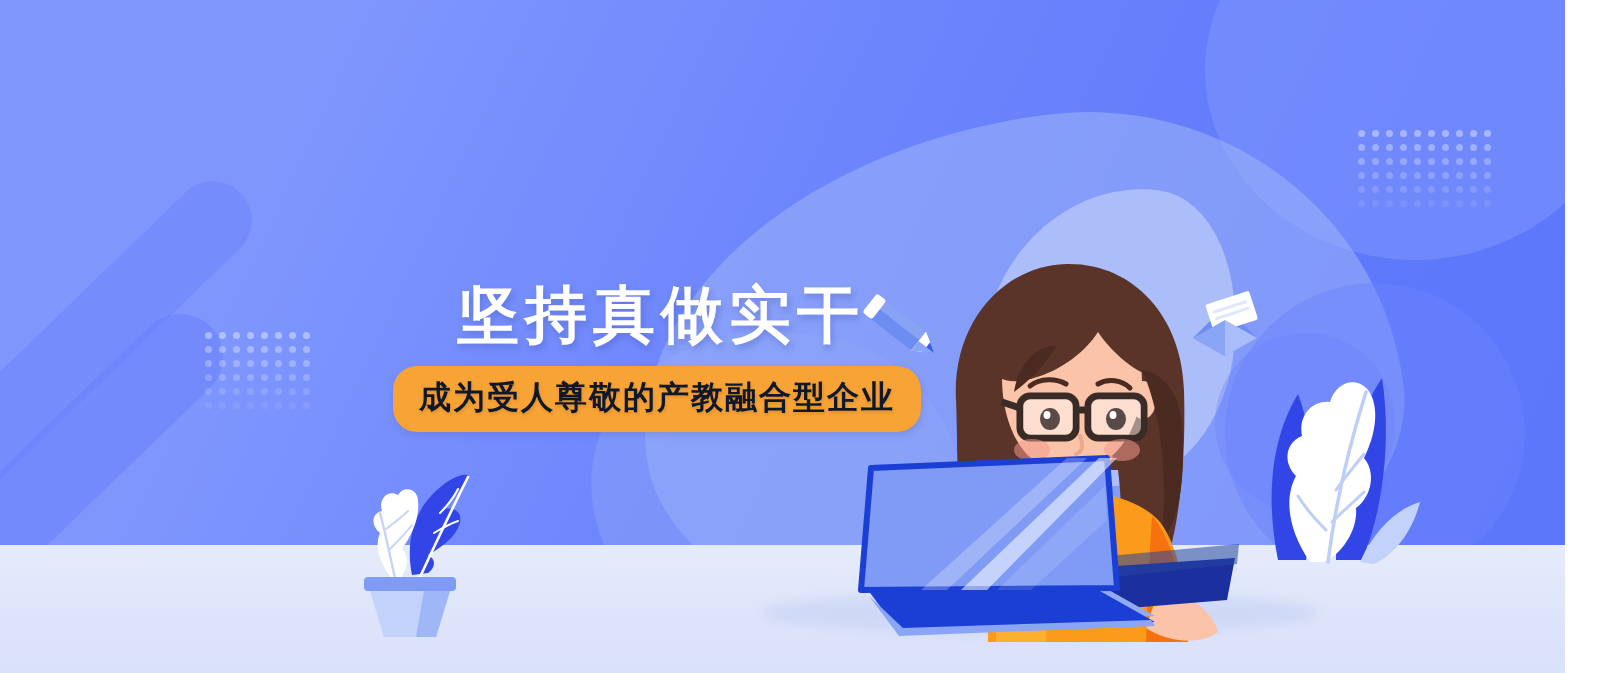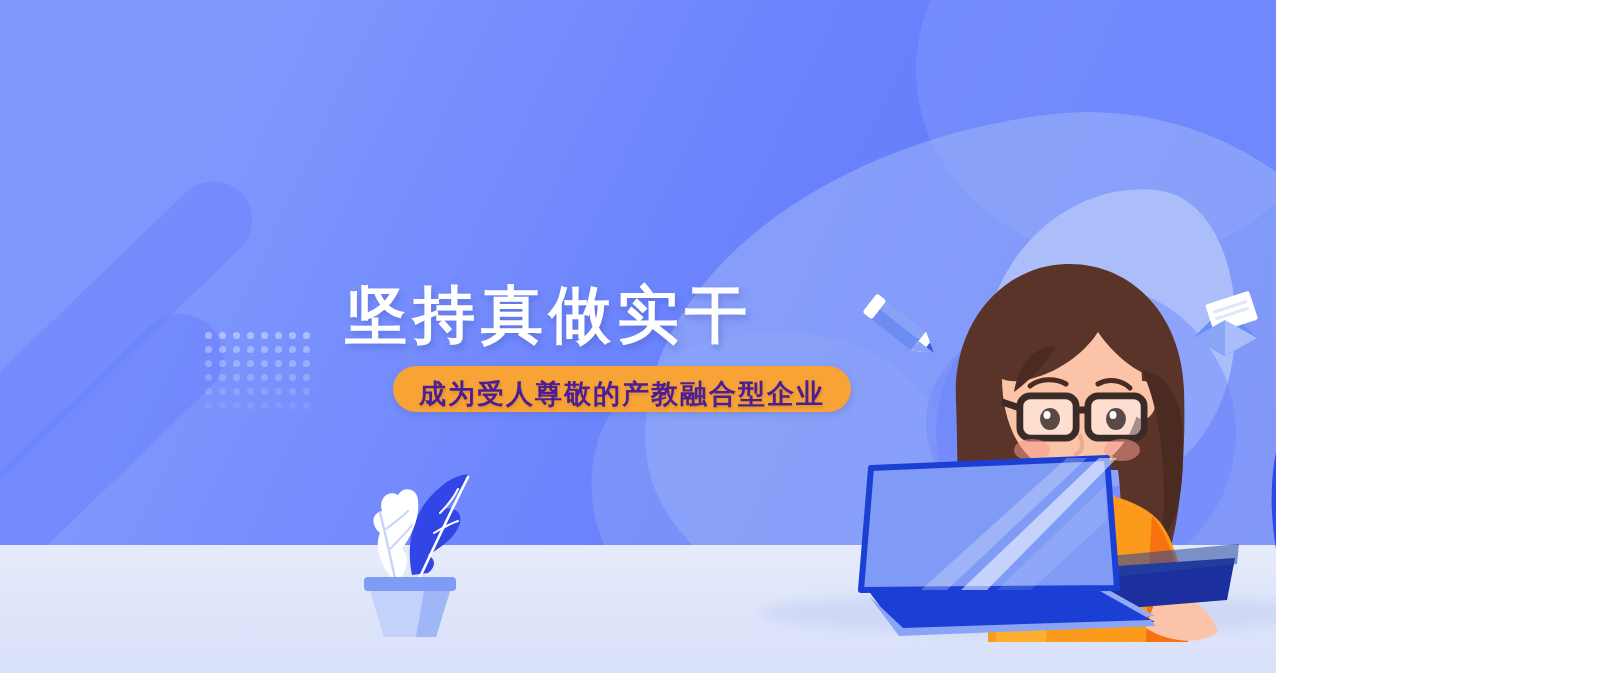--- a/index.html
+++ b/index.html
@@ -1,22 +1,23 @@
 <!DOCTYPE html>
 <html><head>
 <meta charset="utf-8">
 <style>
   html,body{margin:0;padding:0;background:#fff;}
   body{font-family:"DejaVu Sans","Liberation Sans",sans-serif;}
 
   #banner{
     position:relative;
-    width:1276px;height:673px;
+    width:1565px;height:673px;
     overflow:hidden;
     background:linear-gradient(115deg,#8098fd 0%,#7f97fd 18%,#6b83fc 52%,#5f79fb 78%,#5c76fb 100%);
+    text-align:right;
   }
 
   
   .bg-layer{position:absolute;inset:0;overflow:hidden;}
 
   
   .blob-main{
     position:absolute;
     left:640px;top:120px;width:760px;height:520px;
     background:#9fb4f7;
@@ -99,25 +100,25 @@
     color:#ffffff;
     line-height:1.06;
     margin:0;
     text-shadow:2px 4px 6px rgba(50,70,160,.28);
     white-space:nowrap;
   }
   .badge-wrap{margin-top:18px;padding-left:48px;}
   .badge{
     display:inline-block;
     background:#f7a336;
-    color:#4c1d95;
-    font-size:27px;
+    color:#0f172a;
+    font-size:32px;
     font-weight:700;
     letter-spacing:2px;
-    padding:10px 26px 0;
+    padding:10px 26px 12px;
     border-radius:24px;
     box-shadow:1px 3px 7px rgba(60,60,120,.18);
     text-shadow:1px 2px 3px rgba(150,90,10,.25);
     white-space:nowrap;
   }
 
   
   .plant{position:absolute;left:350px;top:455px;width:120px;height:185px;}
   .plant svg{display:block;}
 

